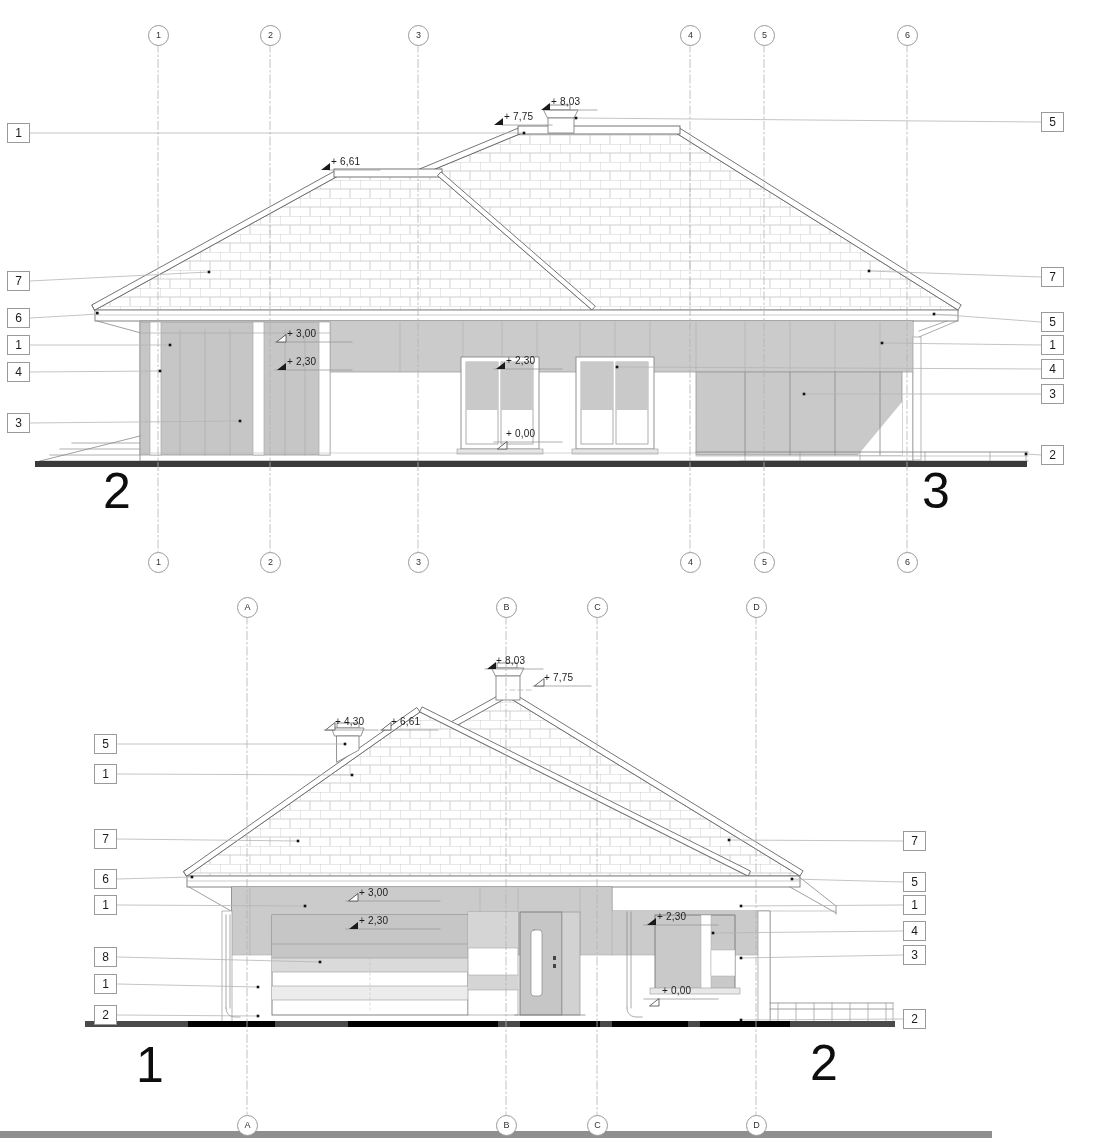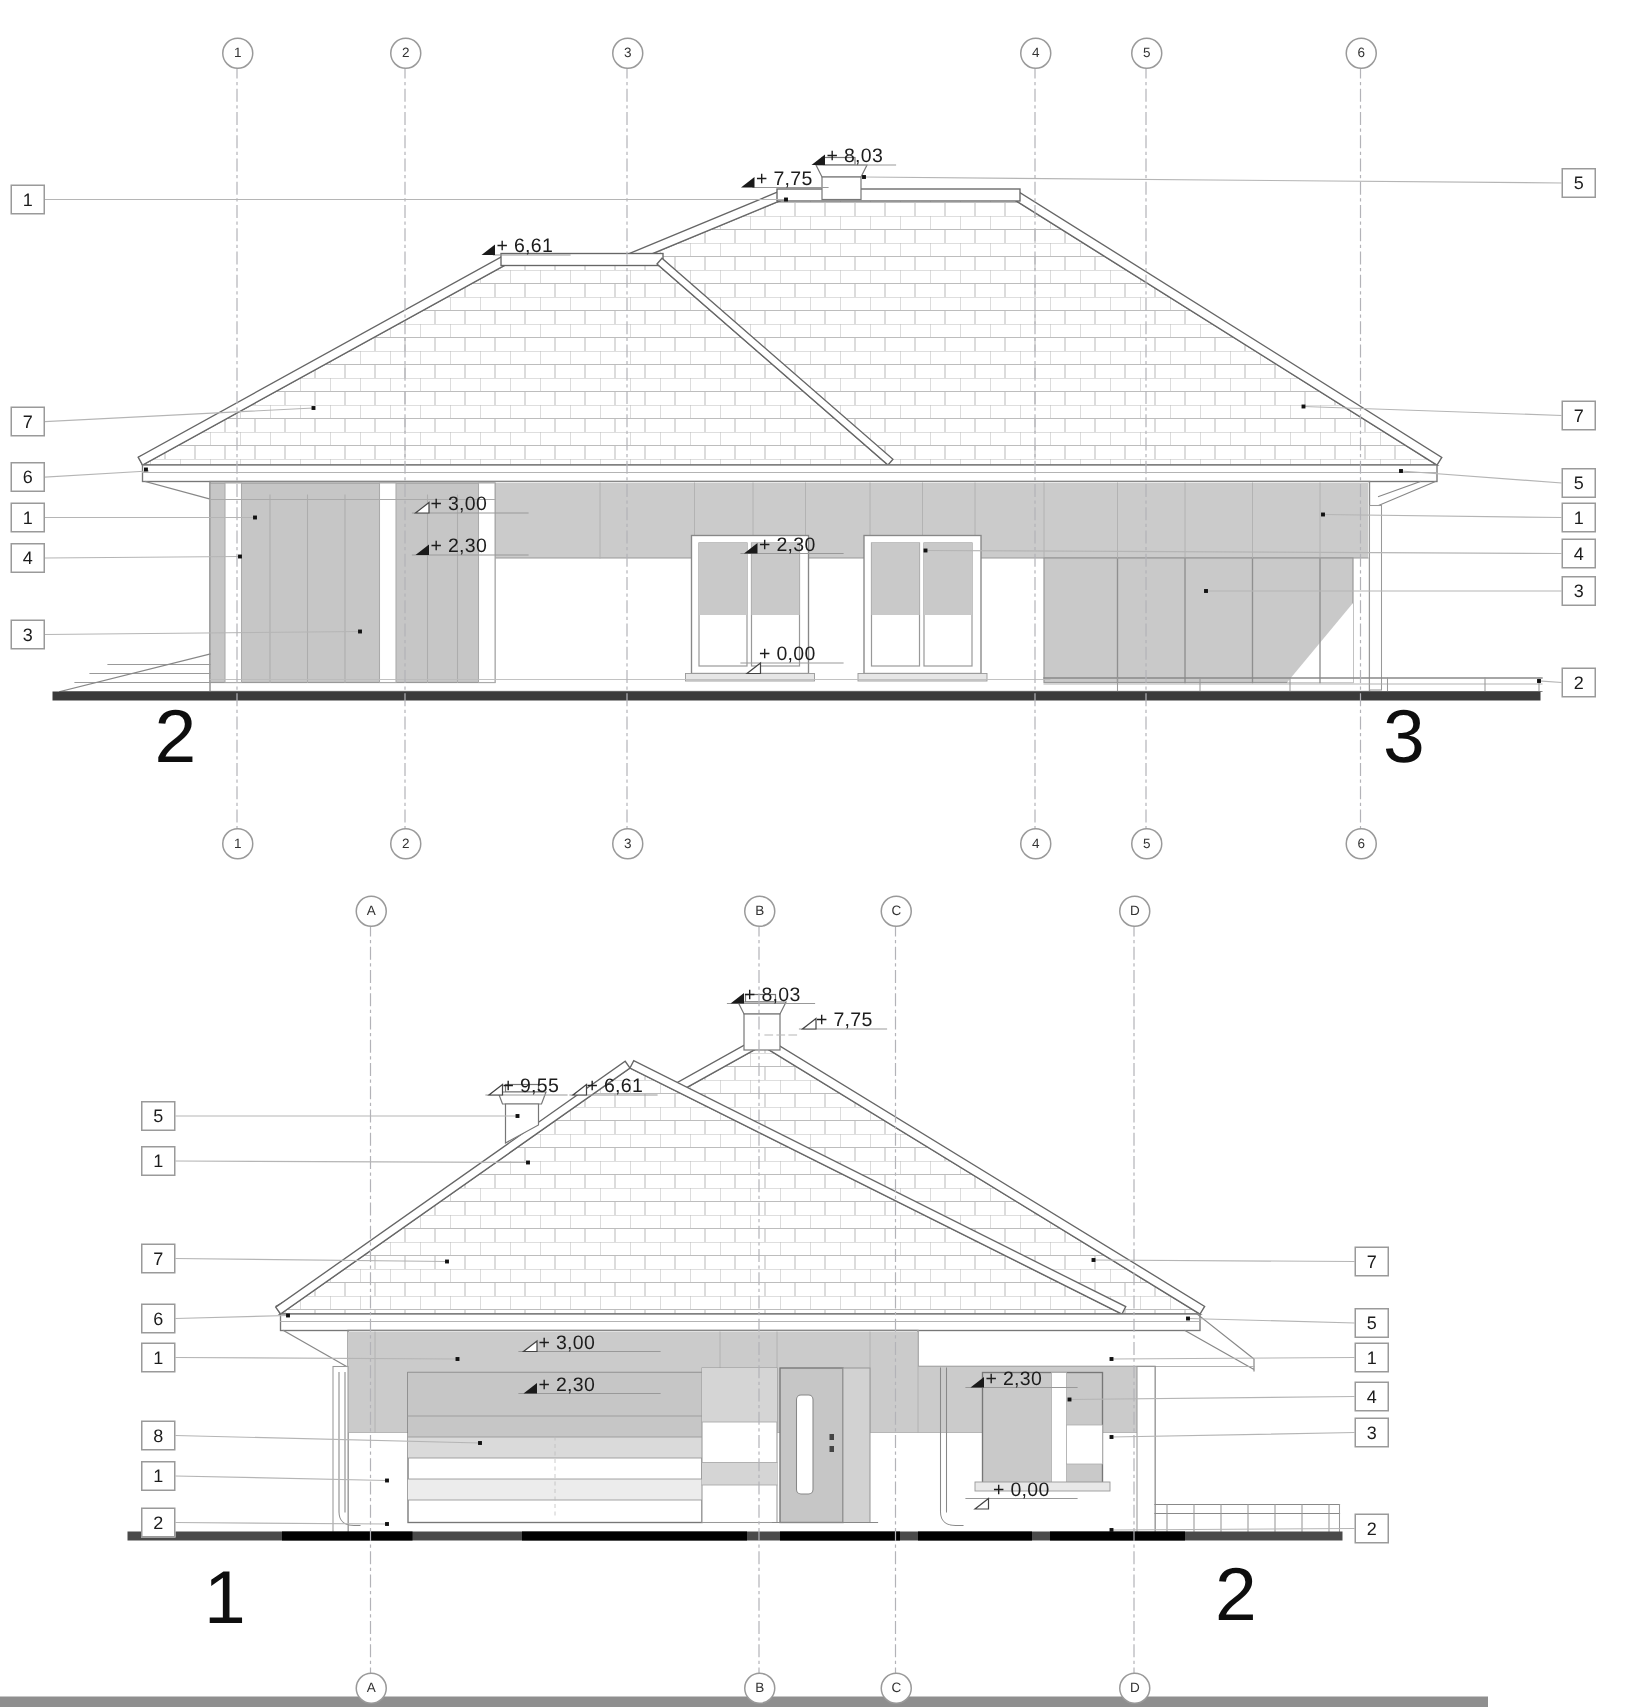--- a/index.html
+++ b/index.html
@@ -3,21 +3,21 @@
 <meta charset="utf-8">
 <style>
   html,body{margin:0;padding:0;background:#fff;}
   #canvas{position:relative;width:1100px;height:1138px;background:#fff;overflow:hidden;
           font-family:"Liberation Sans",sans-serif;}
   #draw{position:absolute;left:0;top:0;}
   .gc{position:absolute;width:19px;height:19px;border:1px solid #9a9a9a;border-radius:50%;
       background:#fff;font-size:9px;line-height:19px;text-align:center;color:#333;}
   .cb{position:absolute;width:21px;height:18px;border:1px solid #9a9a9a;background:#fff;
       font-size:12px;line-height:18px;text-align:center;color:#1c1c1c;}
-  .lv{position:absolute;font-size:13px;color:#1c1c1c;white-space:nowrap;letter-spacing:.2px;}
+  .lv{position:absolute;font-size:10px;color:#1c1c1c;white-space:nowrap;letter-spacing:.2px;}
   .big{position:absolute;font-size:50px;color:#0e0e0e;}
 </style>
 </head>
 <body>
 
 <div id="canvas">
 
 <svg id="draw" width="1100" height="1138" viewBox="0 0 1100 1138">
   <defs>
     <pattern id="br" width="20" height="18" patternUnits="userSpaceOnUse">
@@ -326,21 +326,21 @@
 <div class="lv" style="left:551px;top:96px">+ 8,03</div>
 <div class="lv" style="left:504px;top:111px">+ 7,75</div>
 <div class="lv" style="left:331px;top:156px">+ 6,61</div>
 <div class="lv" style="left:287px;top:328px">+ 3,00</div>
 <div class="lv" style="left:287px;top:356px">+ 2,30</div>
 <div class="lv" style="left:506px;top:355px">+ 2,30</div>
 <div class="lv" style="left:506px;top:428px">+ 0,00</div>
 
 <div class="lv" style="left:496px;top:655px">+ 8,03</div>
 <div class="lv" style="left:544px;top:672px">+ 7,75</div>
-<div class="lv" style="left:335px;top:716px">+ 9,55</div>
+<div class="lv" style="left:335px;top:716px">+ 4,30</div>
 <div class="lv" style="left:391px;top:716px">+ 6,61</div>
 <div class="lv" style="left:359px;top:887px">+ 3,00</div>
 <div class="lv" style="left:359px;top:915px">+ 2,30</div>
 <div class="lv" style="left:657px;top:911px">+ 2,30</div>
 <div class="lv" style="left:662px;top:985px">+ 0,00</div>
 
 <div class="big" style="left:103px;top:462px">2</div>
 <div class="big" style="left:922px;top:462px">3</div>
 <div class="big" style="left:136px;top:1036px">1</div>
 <div class="big" style="left:810px;top:1034px">2</div>

